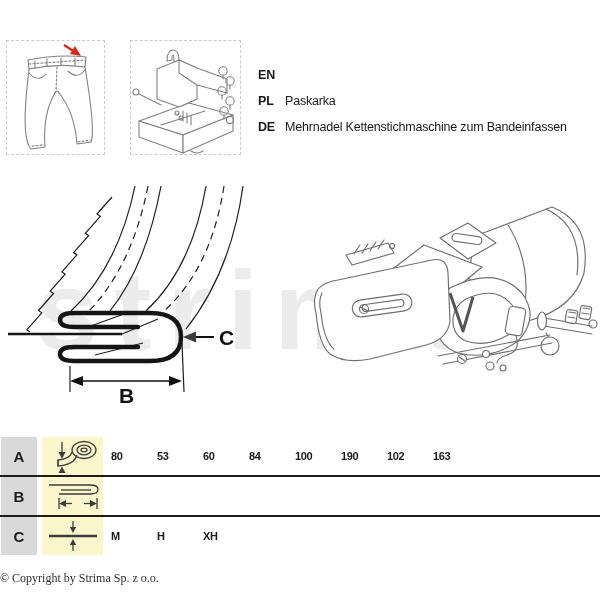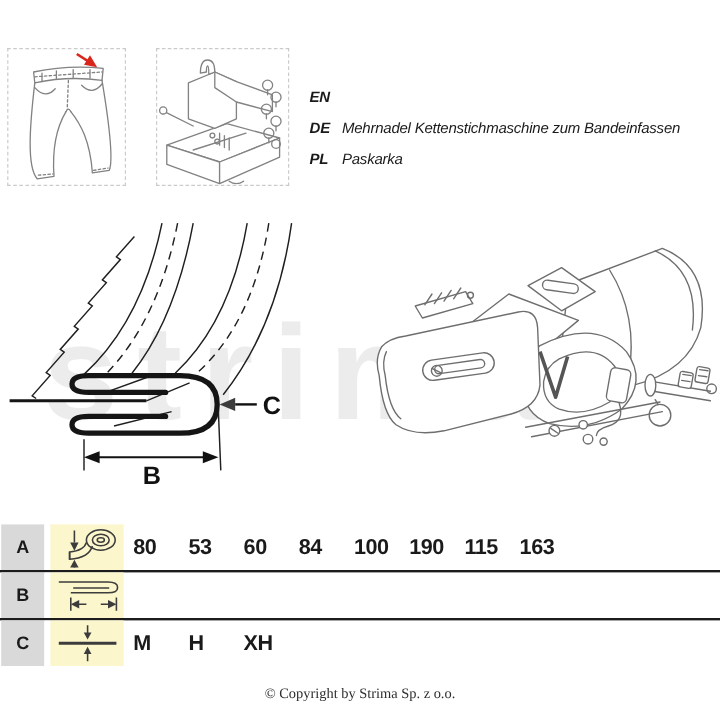--- a/index.html
+++ b/index.html
@@ -11,42 +11,42 @@
              color:#ececec;letter-spacing:16px;z-index:0;user-select:none;}
 
   
   .thumb{position:absolute;top:40px;background:#fff;border:1px dashed #cbcbcb;z-index:2;}
   .thumb svg{display:block;}
   #thumb-jeans{left:6px;width:97px;height:113px;}
   #thumb-machine{left:130px;width:109px;height:113px;}
 
   
   .langs{position:absolute;left:258px;top:62px;z-index:2;}
-  .lang-row{display:flex;height:26px;align-items:flex-end;font-size:12.5px;letter-spacing:-0.2px;font-style:italic;}
+  .lang-row{display:flex;height:26px;align-items:center;font-size:12.5px;letter-spacing:-0.2px;}
   .lang-code{font-weight:700;width:27px;flex:none;}
   .lang-text{white-space:nowrap;}
 
   
   .fold-svg{position:absolute;left:0px;top:180px;z-index:1;}
   .device-svg{position:absolute;left:300px;top:193px;z-index:1;}
   .diag-label{font-family:"Liberation Sans",sans-serif;font-weight:700;font-size:21px;fill:#111;}
 
   
   .size-table{position:absolute;left:0;top:437px;width:600px;z-index:2;}
   .trow{display:flex;align-items:stretch;height:38px;}
   .trow.sep{border-bottom:2px solid #1c1c1c;}
   .label-cell{width:36px;margin-left:1px;background:#d9d9d9;display:flex;align-items:center;
               justify-content:center;font-weight:700;font-size:15px;}
   .cell-gap{width:5px;background:#fff;}
   .icon-cell{width:61px;background:#fbf6cc;display:flex;align-items:center;justify-content:center;}
   .values{display:flex;align-items:center;margin-left:8px;}
-  .val{width:46px;font-weight:700;font-size:18px;letter-spacing:-0.4px;}
-
-  
-  .footer{position:absolute;left:0;top:571px;width:600px;text-align:center;
+  .val{width:46px;font-weight:700;font-size:11px;letter-spacing:-0.4px;}
+
+  
+  .footer{position:absolute;left:0;top:571px;width:600px;
           font-family:"Liberation Serif",serif;font-size:12px;color:#2e2e2e;z-index:2;}
 
   .ln{stroke:#828282;stroke-width:1.1;fill:none;stroke-linecap:round;stroke-linejoin:round;}
   .lnf{stroke:#828282;stroke-width:1.1;fill:#fff;stroke-linecap:round;stroke-linejoin:round;}
   .dev{stroke:#6e6e6e;stroke-width:1.15;fill:none;stroke-linecap:round;stroke-linejoin:round;}
   .devf{stroke:#6e6e6e;stroke-width:1.15;fill:#fff;stroke-linecap:round;stroke-linejoin:round;}
   .thin{stroke:#1f1f1f;stroke-width:1.2;fill:none;}
   .dash{stroke:#1f1f1f;stroke-width:1.2;fill:none;stroke-dasharray:7 5;}
   .thick{stroke:#151515;stroke-width:4.4;fill:none;stroke-linecap:round;stroke-linejoin:round;}
   .icn{stroke:#3c3c3c;stroke-width:1.3;fill:none;}
@@ -105,26 +105,26 @@
       </g>
       <path class="ln" d="M60,110 Q66,114 72,110"></path>
     </svg>
   </div>
 
   <div class="langs">
     <div class="lang-row">
       <span class="lang-code">EN</span>
     </div>
     <div class="lang-row">
+      <span class="lang-code">PL</span>
+      <span class="lang-text">Paskarka</span>
+    </div>
+    <div class="lang-row">
       <span class="lang-code">DE</span>
       <span class="lang-text">Mehrnadel Kettenstichmaschine zum Bandeinfassen</span>
-    </div>
-    <div class="lang-row">
-      <span class="lang-code">PL</span>
-      <span class="lang-text">Paskarka</span>
     </div>
   </div>
 
   <svg class="fold-svg" width="250" height="235" viewBox="0 180 250 235">
 
     <path class="thin" d="M112,197 l-15,17 l3.3,2.3 l-15,17 l3.3,2.3 l-15,17 l3.3,2.3 l-15,17 l3.3,2.3 l-15,17 l3.3,2.3 l-15,17 l3.3,2.3 l-15,17 l3.3,2.3"></path>
 
     <path class="thin" d="M135,186 Q118,268 70,312"></path>
     <path class="thin" d="M161,186 Q146,266 110,311"></path>
     <path class="dash" d="M148,186 Q132,267 88,312"></path>
@@ -219,21 +219,21 @@
           <polygon class="icnF" points="17,28.5 13.5,35 20.5,35"></polygon>
         </svg>
       </div>
       <div class="values">
         <span class="val">80</span>
         <span class="val">53</span>
         <span class="val">60</span>
         <span class="val">84</span>
         <span class="val">100</span>
         <span class="val">190</span>
-        <span class="val">115</span>
+        <span class="val">102</span>
         <span class="val">163</span>
       </div>
     </div>
 
     <div class="trow sep">
       <div class="label-cell">B</div>
       <div class="cell-gap"></div>
       <div class="icon-cell">
         <svg width="56" height="36" viewBox="0 0 56 36">
           <path class="icn" d="M4,7 L45,7 Q53,7 53,11.5 Q53,16 45,16 L14,16"></path>

